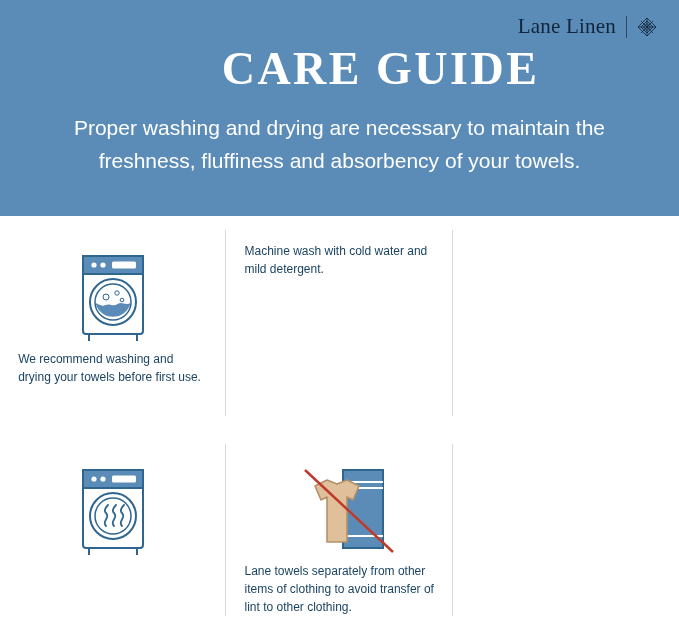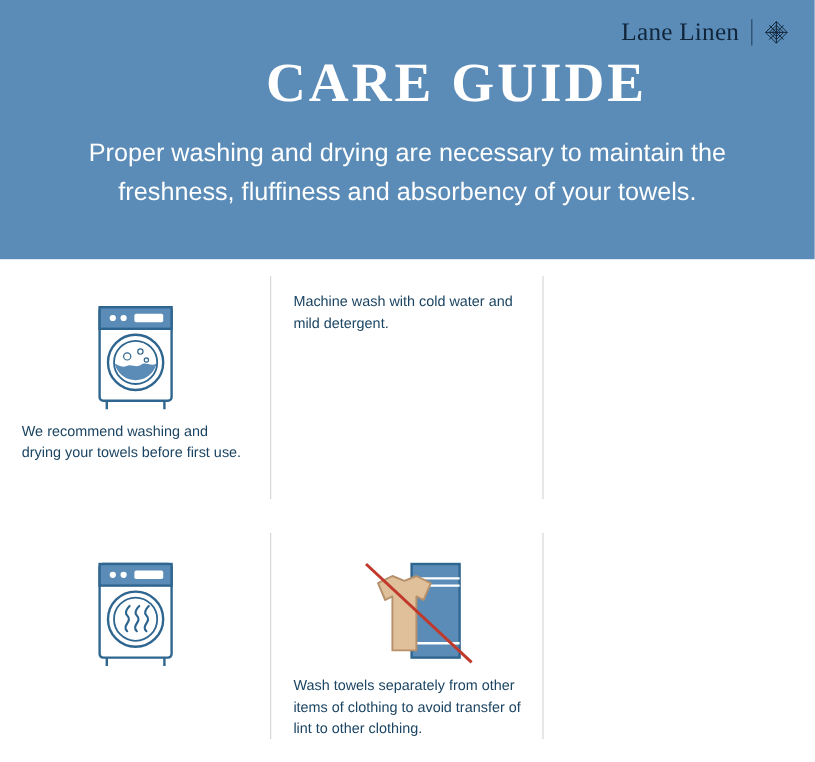--- a/index.html
+++ b/index.html
@@ -211,20 +211,20 @@
         <div class="icon-wrap">
           <svg width="140" height="106" viewBox="0 0 140 106">
             <rect x="74" y="14" width="40" height="78" fill="#5b8cb8" stroke="#2f6690" stroke-width="2"></rect>
             <line x1="74" y1="26" x2="114" y2="26" stroke="#ffffff" stroke-width="2"></line>
             <line x1="74" y1="32" x2="114" y2="32" stroke="#ffffff" stroke-width="2"></line>
             <line x1="74" y1="80" x2="114" y2="80" stroke="#ffffff" stroke-width="2"></line>
             <path d="M46 30 l12 -6 l10 4 l10 -4 l12 6 l-6 14 l-6 -3 v45 h-20 v-45 l-6 3 z" fill="#e0c09a" stroke="#b5906a" stroke-width="1.6" stroke-linejoin="round"></path>
             <line x1="36" y1="14" x2="124" y2="96" stroke="#c0392b" stroke-width="2.5"></line>
           </svg>
         </div>
-        <div class="caption">Wash towels separately from other items of clothing to avoid transfer of lint to other clothing.</div>
+        <div class="caption">Lane towels separately from other items of clothing to avoid transfer of lint to other clothing.</div>
         <span class="vline"></span>
       </div>
 
     </div>
 
   </div>
 </div>
 
 </body></html>

